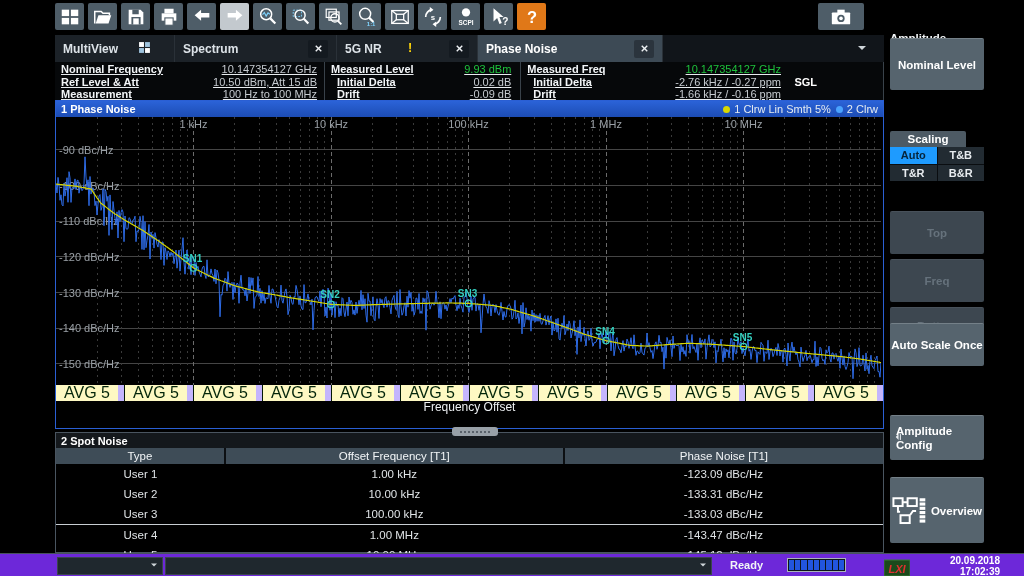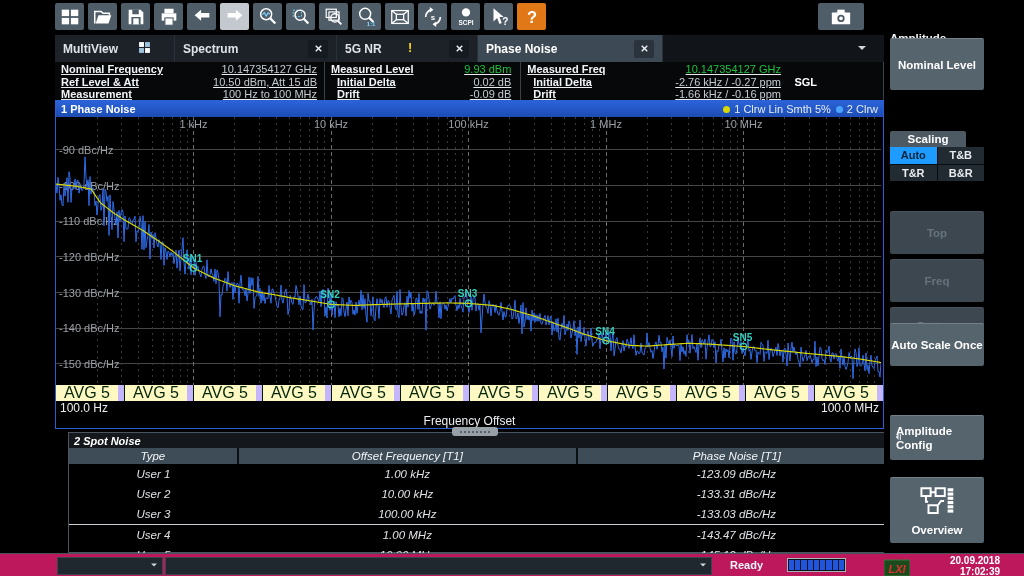--- a/index.html
+++ b/index.html
@@ -38,42 +38,42 @@
   #chart-wrap{position:relative;width:827px;height:268px;background:#000;}
   #avgbar{display:flex;height:16px;gap:1px;background:#041a04;}
   .avgseg{flex:1;background:#fef9c3;border-right:6px solid #c4b5fd;display:flex;align-items:center;justify-content:center;
           font-size:16px;color:#04260a;}
   #w1foot{display:flex;justify-content:space-between;font-size:12px;color:#eceff2;padding:1px 4px 0 4px;height:13px;line-height:12px;}
   #w1axis{text-align:center;font-size:12px;color:#eceff2;height:14px;line-height:13px;}
   #splitter{left:452px;top:427px;width:46px;height:9px;background:#98a0a7;border-radius:3px;z-index:6;
             display:flex;align-items:center;justify-content:center;}
   #splitter .dots{width:30px;height:2px;background:repeating-linear-gradient(90deg,#59616a 0 2px,transparent 2px 4px);}
   
-  #win2{left:68px;top:432px;width:827px;height:119px;border:1px solid #4a5560;background:#000;font-style:italic;}
+  #win2{left:55px;top:432px;width:827px;height:119px;border:1px solid #4a5560;background:#000;}
   #win2-title{height:15px;background:#14181c;display:flex;align-items:center;padding:0 5px;font-size:11px;font-weight:bold;color:#fff;}
   #spot-table{width:100%;border-collapse:collapse;table-layout:fixed;}
   #spot-table th{background:#3e4c57;color:#f2f5f7;font-size:11.5px;font-weight:normal;height:14px;border-left:2px solid #0c0f12;}
   #spot-table th:first-child{border-left:none;}
   #spot-table td{color:#dfe3e6;font-size:11.5px;height:18px;text-align:center;}
   #spot-table tr.divided td{border-top:1px solid #c8cdd2;}
   
   #sidebar{left:884px;top:0;width:140px;height:553px;background:#000;}
   #sb-header{position:absolute;left:6px;top:8px;width:94px;text-align:left;font-size:11.5px;font-weight:bold;color:#f2f5f7;margin-top:24px;}
   .sbtn{position:absolute;left:6px;width:94px;background:#56646e;border-radius:2px;border-top:1px solid rgba(255,255,255,.18);
         display:flex;align-items:center;justify-content:center;text-align:left;
         font-size:11.5px;font-weight:bold;color:#fff;line-height:14px;}
   .sbtn.disabled{background:#3d4750;color:#66727c;border-top-color:rgba(255,255,255,.06);margin-top:26px;}
   #scaling-label{position:absolute;left:6px;top:131px;width:76px;height:16px;background:#4d5a64;
                  font-size:11.5px;font-weight:bold;color:#fff;text-align:center;line-height:16px;border-radius:2px 2px 0 0;}
   #scaling-grid{position:absolute;left:6px;top:147px;width:94px;height:34px;display:grid;
                 grid-template-columns:1fr 1fr;grid-template-rows:1fr 1fr;gap:1px;background:#0a0d10;}
   .scell{background:#222b32;color:#e8ecef;font-size:11px;font-weight:bold;display:flex;align-items:center;justify-content:center;}
   .scell.sel{background:#1e9bff;color:#06243a;}
   
-  #statusbar{left:0;top:553px;width:1024px;height:23px;background:#be185d;border-top:1px solid #47525c;}
+  #statusbar{left:0;top:553px;width:1024px;height:23px;background:#6d28d9;border-top:1px solid #47525c;}
   .sb-dd{position:absolute;top:3px;height:16px;background:#1f282e;border:1px solid #3a454e;display:flex;align-items:center;justify-content:flex-end;}
   #ready{position:absolute;left:730px;top:5px;font-size:11px;font-weight:bold;color:#f2f5f7;}
   #progress{position:absolute;left:787px;top:4px;width:59px;height:14px;border:1px solid #aab4bc;background:#0d1418;
             display:flex;gap:1px;padding:1px;box-sizing:border-box;}
   .pseg{flex:1;background:#2255dd;}
   #lxi{position:absolute;left:884px;top:4px;}
   #datetime{position:absolute;right:24px;top:1px;text-align:right;font-size:10px;font-weight:bold;color:#fff;line-height:11px;}
 </style>
 </head>
 <body>
@@ -395,24 +395,20 @@
         <div class="avgseg">AVG 5</div>
         <div class="avgseg">AVG 5</div>
         <div class="avgseg">AVG 5</div>
         <div class="avgseg">AVG 5</div>
         <div class="avgseg">AVG 5</div>
         <div class="avgseg">AVG 5</div>
         <div class="avgseg">AVG 5</div>
         <div class="avgseg">AVG 5</div>
         <div class="avgseg">AVG 5</div>
       </div>
-    <div id="w1foot">
-      <span>100.0 Hz</span>
-      <span>100.0 MHz</span>
-    </div>
     <div id="w1axis">Frequency Offset</div>
   </div>
 
   <div class="abs" id="splitter">
       <span class="dots"></span>
     </div>
 
   <div class="abs" id="win2">
     <div id="win2-title">
       <span>2 Spot Noise</span>
@@ -478,21 +474,21 @@
         <span style="padding:0 0">Auto Scale Once</span>
       </div>
       <div class="sbtn" style="top: 415px; height: 44px;">
         <span style="position:absolute;left:4px;top:50%;transform:translateY(-50%)"><svg width="10" height="10" viewBox="0 0 24 24">
             <path d="M11 5 L4 12 L11 19 Z" fill="#e8ecef"></path>
             <rect x="14" y="5" width="2.5" height="14" fill="#e8ecef"></rect>
           </svg></span>
         <span style="padding:0 6px">Amplitude Config</span>
       </div>
       <div class="sbtn" style="top: 477px; height: 65px;">
-        <span style="display:flex;flex-direction:column;align-items:center;gap:5px">
+        <span style="display:flex;align-items:center;gap:5px">
           <svg width="34" height="34" viewBox="0 0 24 24">
             <g stroke="#fff" fill="none" stroke-width="1.4">
               <rect x="1" y="3" width="6.5" height="5.5"></rect>
               <rect x="11" y="3" width="6.5" height="5.5"></rect>
               <rect x="6" y="15" width="6.5" height="5.5"></rect>
               <path d="M7.8 5.8 H10.7 M4.2 8.8 V12.5 H5.7 M12.8 14.8 L14.8 12 H17"></path>
             </g>
             <g fill="#fff">
               <rect x="19.5" y="3" width="4" height="2.2"></rect>
               <rect x="19.5" y="6" width="4" height="2.2"></rect>

